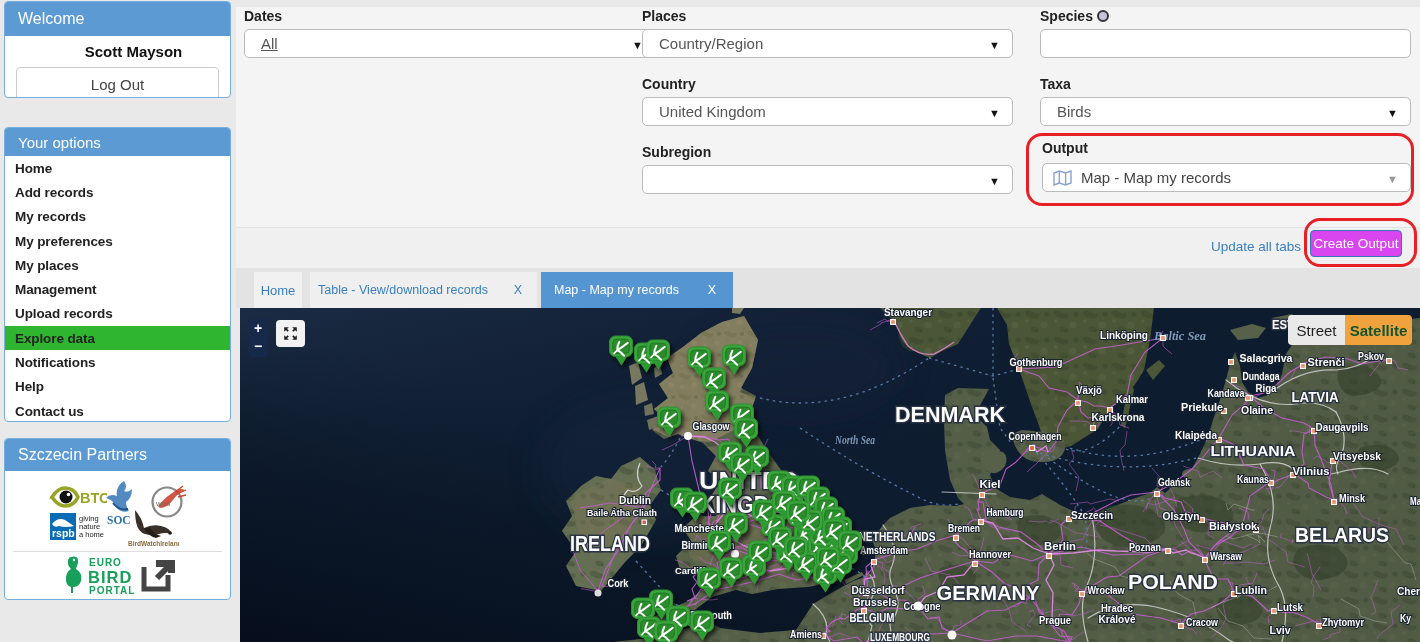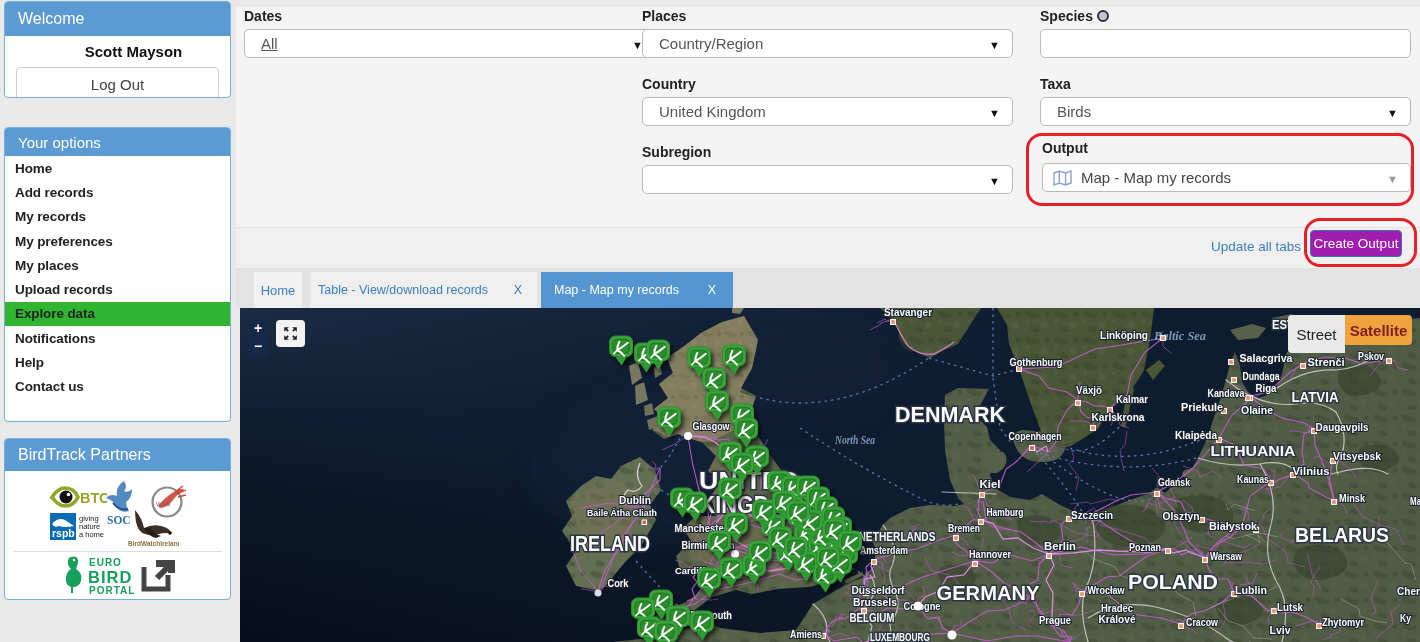--- a/index.html
+++ b/index.html
@@ -24,29 +24,30 @@
     <div style="position:absolute; left:11px; right:11px; top:65px; height:35px; border:1px solid #ccc; border-radius:4px; display:flex; align-items:center; justify-content:center; font-size:15px; color:#444;">Log Out</div>
   </div>
 
   <div class="panel" style="top:127px; height:295px;">
     <div class="phead" style="height:28px; font-size:15px;">Your options</div>
     <div class="menu-item">Home</div>
     <div class="menu-item">Add records</div>
     <div class="menu-item">My records</div>
     <div class="menu-item">My preferences</div>
     <div class="menu-item">My places</div>
+    <div class="menu-item">Management</div>
     <div class="menu-item">Upload records</div>
     <div class="menu-item" style="background:#2fb52f;">Explore data</div>
     <div class="menu-item">Notifications</div>
     <div class="menu-item">Help</div>
     <div class="menu-item">Contact us</div>
   </div>
 
   <div class="panel" style="top:438px; height:162px;">
-    <div class="phead" style="height:32px;">BirdTrack Partners</div>
+    <div class="phead" style="height:32px;">Szczecin Partners</div>
     <div id="logos" style="position:relative; height:128px;">
 
       <svg style="position:absolute; left:44px; top:14px;" width="58" height="24" viewBox="0 0 58 24">
         <path d="M3 12 Q9 3 16 3 Q25 3 29 12 Q25 21 16 21 Q9 21 3 12 Z" fill="#fff" stroke="#96a525" stroke-width="3.6"></path>
         <circle cx="17" cy="12" r="6.5" fill="#111"></circle>
         <circle cx="19.5" cy="9.5" r="1.8" fill="#fff"></circle>
         <path d="M0 13 L5 9.5 L5 15.5 Z" fill="#96a525"></path>
         <text x="31" y="18" font-size="14.5" font-weight="bold" fill="#96a525" font-family="Liberation Sans">BTO</text>
       </svg>
 
@@ -122,21 +123,21 @@
   <div class="dd" style="left:1042px; top:163px; width:369px; color:#444; padding-left:10px;">
     <svg width="19" height="16" viewBox="0 0 19 16" style="margin-right:9px;">
         <path d="M1 3 L6.3 1 L12.6 3 L18 1 L18 13 L12.6 15 L6.3 13 L1 15 Z M6.3 1 L6.3 13 M12.6 3 L12.6 15" fill="none" stroke="#8aa3cc" stroke-width="1.4"></path>
       </svg>
     Map - Map my records<span class="arr" style="color:#999;">▼</span></div>
 
   <div class="redbox" style="left:1026px; top:133px; width:388px; height:73px;"></div>
 
   <div class="abs" style="left:236px; top:227px; width:1184px; height:41px; background:#f0f0f0; border-top:1px solid #e2e2e2;"></div>
   <div class="abs" style="left:1211px; top:239px; font-size:13.5px; color:#3a7fc1;">Update all tabs</div>
-  <div class="abs" style="left:1310px; top:230px; width:92px; height:27px; background:#a21caf; border:1px solid #3577b5; border-radius:4px; color:#fff; font-size:13.5px; white-space:nowrap; display:flex; align-items:center; justify-content:center;">Create Output</div>
+  <div class="abs" style="left:1310px; top:230px; width:92px; height:27px; background:#d946ef; border:1px solid #3577b5; border-radius:4px; color:#fff; font-size:13.5px; white-space:nowrap; display:flex; align-items:center; justify-content:center;">Create Output</div>
   <div class="redbox" style="left:1304px; top:218px; width:113px; height:49px;"></div>
 
   <div class="abs" style="left:236px; top:268px; width:1184px; height:40px; background:#e3e3e3;"></div>
   <div class="abs" style="left:254px; top:272px; width:48px; height:36px; background:#f1f1f1; color:#3a7fc1; font-size:13px; display:flex; align-items:center; justify-content:center;">Home</div>
   <div class="abs" style="left:310px; top:272px; width:227px; height:36px; background:#efefef; color:#3a7fc1; font-size:12.5px;">
       <span style="position:absolute; left:8px; top:11px;">Table - View/download records</span>
       <span style="position:absolute; right:15px; top:11px;">X</span>
     </div>
   <div class="abs" style="left:541px; top:272px; width:192px; height:36px; background:#5596d2; color:#fff; font-size:12.5px;">
       <span style="position:absolute; left:13px; top:11px;">Map - Map my records</span>
@@ -795,16 +796,16 @@
           <line x1="2.6" y1="2.6" x2="5.2" y2="5.2"></line>
           <path d="M13.8 1.2 L9.2 1.2 L13.8 5.8 Z" stroke="none"></path>
           <line x1="12.4" y1="2.6" x2="9.8" y2="5.2"></line>
           <path d="M1.2 13.8 L5.8 13.8 L1.2 9.2 Z" stroke="none"></path>
           <line x1="2.6" y1="12.4" x2="5.2" y2="9.8"></line>
           <path d="M13.8 13.8 L9.2 13.8 L13.8 9.2 Z" stroke="none"></path>
           <line x1="12.4" y1="12.4" x2="9.8" y2="9.8"></line>
         </g>
       </svg>
   </div>
-  <div class="abs" style="left:1288px; top:315px; width:57px; height:38px; background:#e9e9e9; border-radius:4px 0 0 4px; color:#222; font-size:15px; display:flex; align-items:center; justify-content:center;">Street</div>
-  <div class="abs" style="left:1345px; top:315px; width:67px; height:30px; background:#f0a33c; border-radius:0 4px 4px 0; color:#7f1d1d; font-size:15px; font-weight:bold; display:flex; align-items:center; justify-content:center;">Satellite</div>
+  <div class="abs" style="left:1288px; top:315px; width:57px; height:30px; background:#e9e9e9; border-radius:4px 0 0 4px; color:#222; font-size:15px; display:flex; align-items:center; justify-content:center;">Street</div>
+  <div class="abs" style="left:1345px; top:315px; width:67px; height:30px; background:#f0a33c; border-radius:0 4px 4px 0; color:#14532d; font-size:15px; font-weight:bold; display:flex; align-items:center; justify-content:center;">Satellite</div>
 
 </div>
 
 </body></html>

